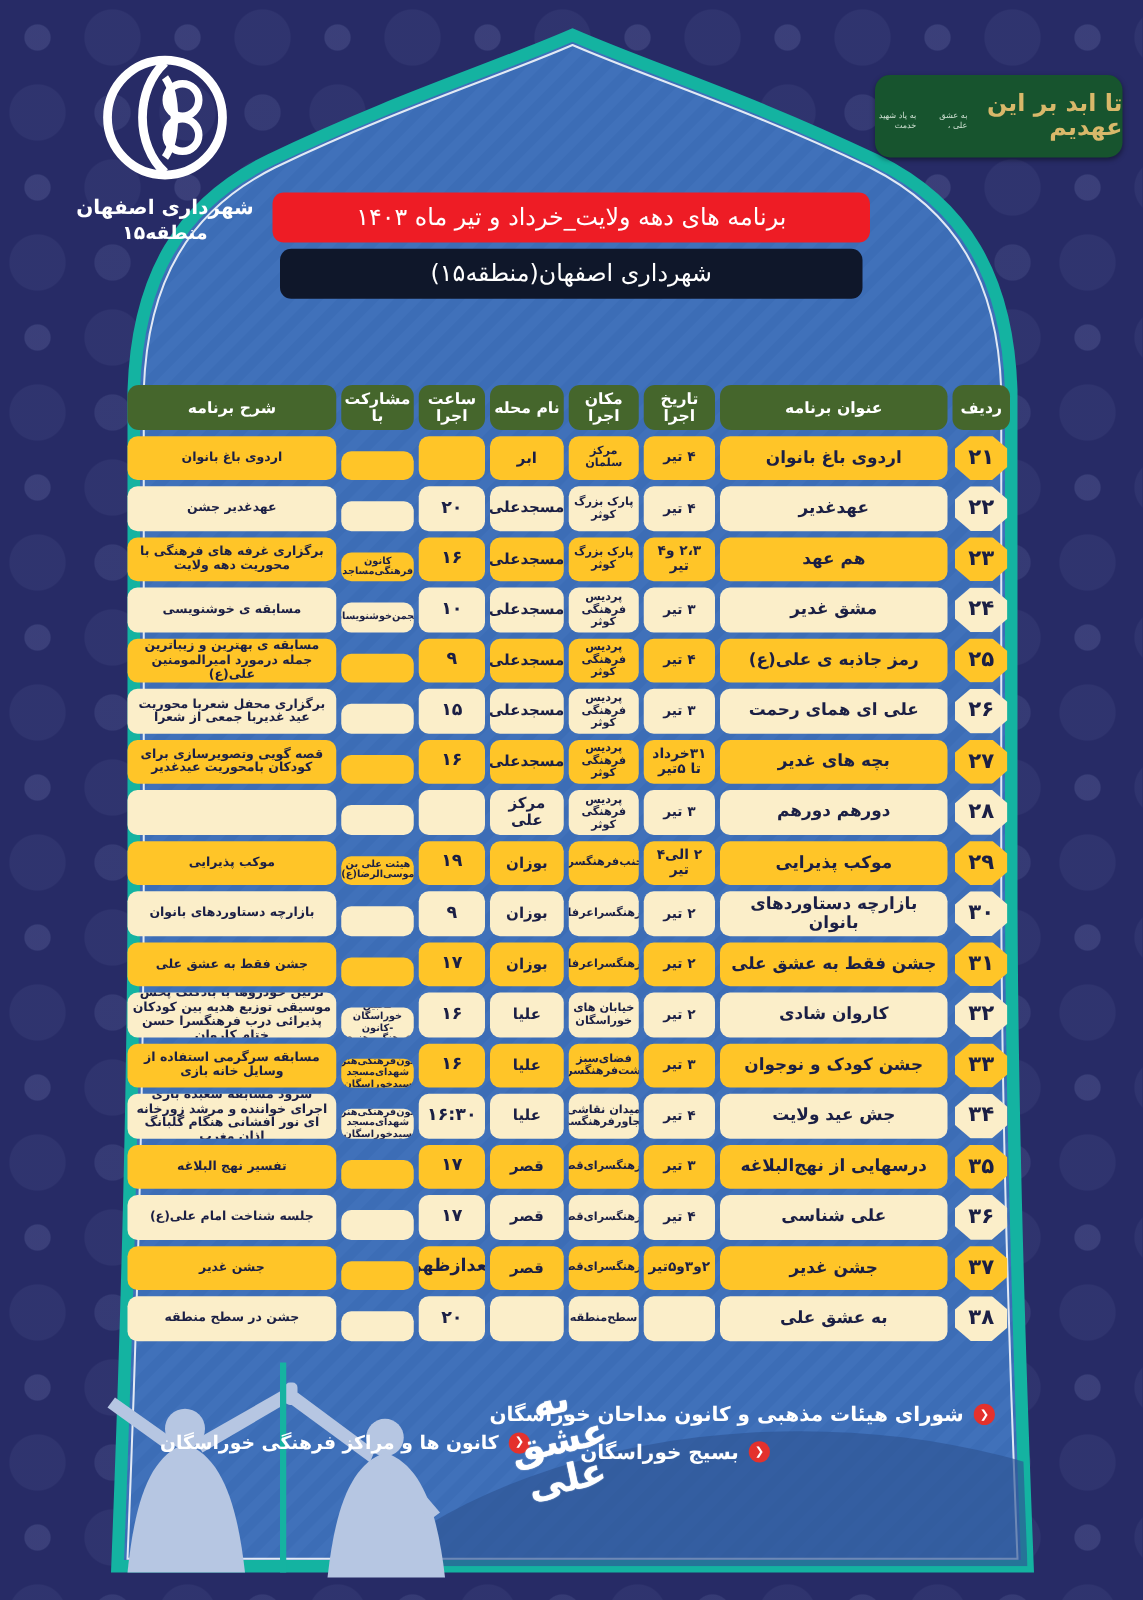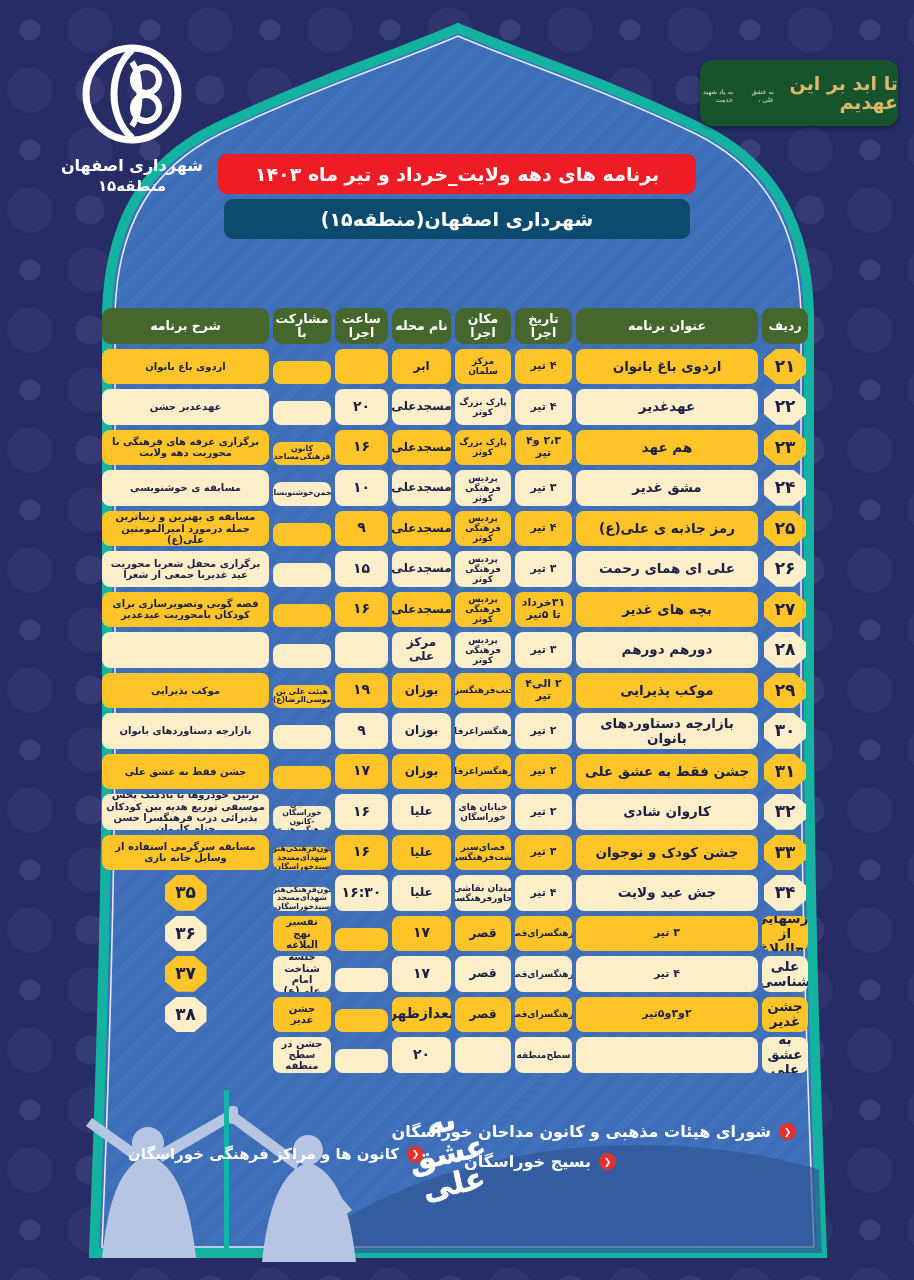--- a/index.html
+++ b/index.html
@@ -25,23 +25,23 @@
 
   
   .covenant{position:absolute;top:60px;left:700px;width:198px;height:66px;background:#17542e;
     border-radius:12px;display:flex;flex-direction:row;align-items:center;justify-content:center;
     box-shadow:0 2px 4px rgba(0,0,0,.4);}
   .covenant-title{color:#d9b86a;font-size:19px;font-weight:bold;line-height:1;}
   .covenant-sub{display:flex;gap:14px;color:#cfe0d2;font-size:6.5px;margin-top:6px;}
 
   
   .banner{position:absolute;left:50%;transform:translateX(-50%);width:478px;height:40px;border-radius:9px;
-    display:flex;align-items:center;justify-content:center;color:#fff;font-weight:bold;font-size:19px;}
+    display:flex;align-items:center;justify-content:center;color:#fff;font-weight:normal;font-size:19px;}
   .banner-red{top:154px;background:#ee1c25;}
-  .banner-yellow{top:199px;background:#0c4a6e;width:466px;}
+  .banner-yellow{top:199px;background:#0f172a;width:466px;}
 
   
   .table-wrap{position:absolute;top:308px;right:106px;width:706px;direction:rtl;}
   .grid{display:grid;grid-template-columns:46px 182px 57px 56px 59px 53px 58px 1fr;
     grid-auto-rows:35.5px;gap:5px 4px;}
   .cell{border-radius:8px;display:flex;align-items:center;justify-content:center;text-align:center;
     padding:1px 3px;color:#1b1f44;font-weight:bold;font-size:11px;line-height:1.12;overflow:hidden;}
   .col-h{background:#45662c;color:#fff;font-size:12.5px;border-radius:9px;}
   .t-yellow{background:#ffc528;}
   .t-cream{background:#fbeec9;}
@@ -271,20 +271,21 @@
         <div class="cell t-yellow col-description">مسابقه سرگرمی استفاده از وسایل خانه بازی</div>
         <div class="cell badge-wrap">
           <div class="badge t-cream">۳۴</div>
         </div>
         <div class="cell t-cream col-title">جش عید ولایت</div>
         <div class="cell t-cream col-date">۴ تیر</div>
         <div class="cell t-cream col-location">میدان نقاشی مجاورفرهنگسرا</div>
         <div class="cell t-cream col-neighborhood">علیا</div>
         <div class="cell t-cream col-time">۱۶:۳۰</div>
         <div class="cell t-cream col-partner">کانون‌فرهنگی‌هنری شهدای‌مسجد سیدخوراسگان</div>
+        <div class="cell t-cream col-description">سرود مسابقه شعبده بازی اجرای خواننده و مرشد زورخانه ای نور افشانی هنگام گلبانگ اذان مغرب</div>
         <div class="cell badge-wrap">
           <div class="badge t-yellow">۳۵</div>
         </div>
         <div class="cell t-yellow col-title">درسهایی از نهج‌البلاغه</div>
         <div class="cell t-yellow col-date">۳ تیر</div>
         <div class="cell t-yellow col-location">فرهنگسرای‌قصر</div>
         <div class="cell t-yellow col-neighborhood">قصر</div>
         <div class="cell t-yellow col-time">۱۷</div>
         <div class="cell t-yellow col-partner"></div>
         <div class="cell t-yellow col-description">تفسیر نهج البلاغه</div>

